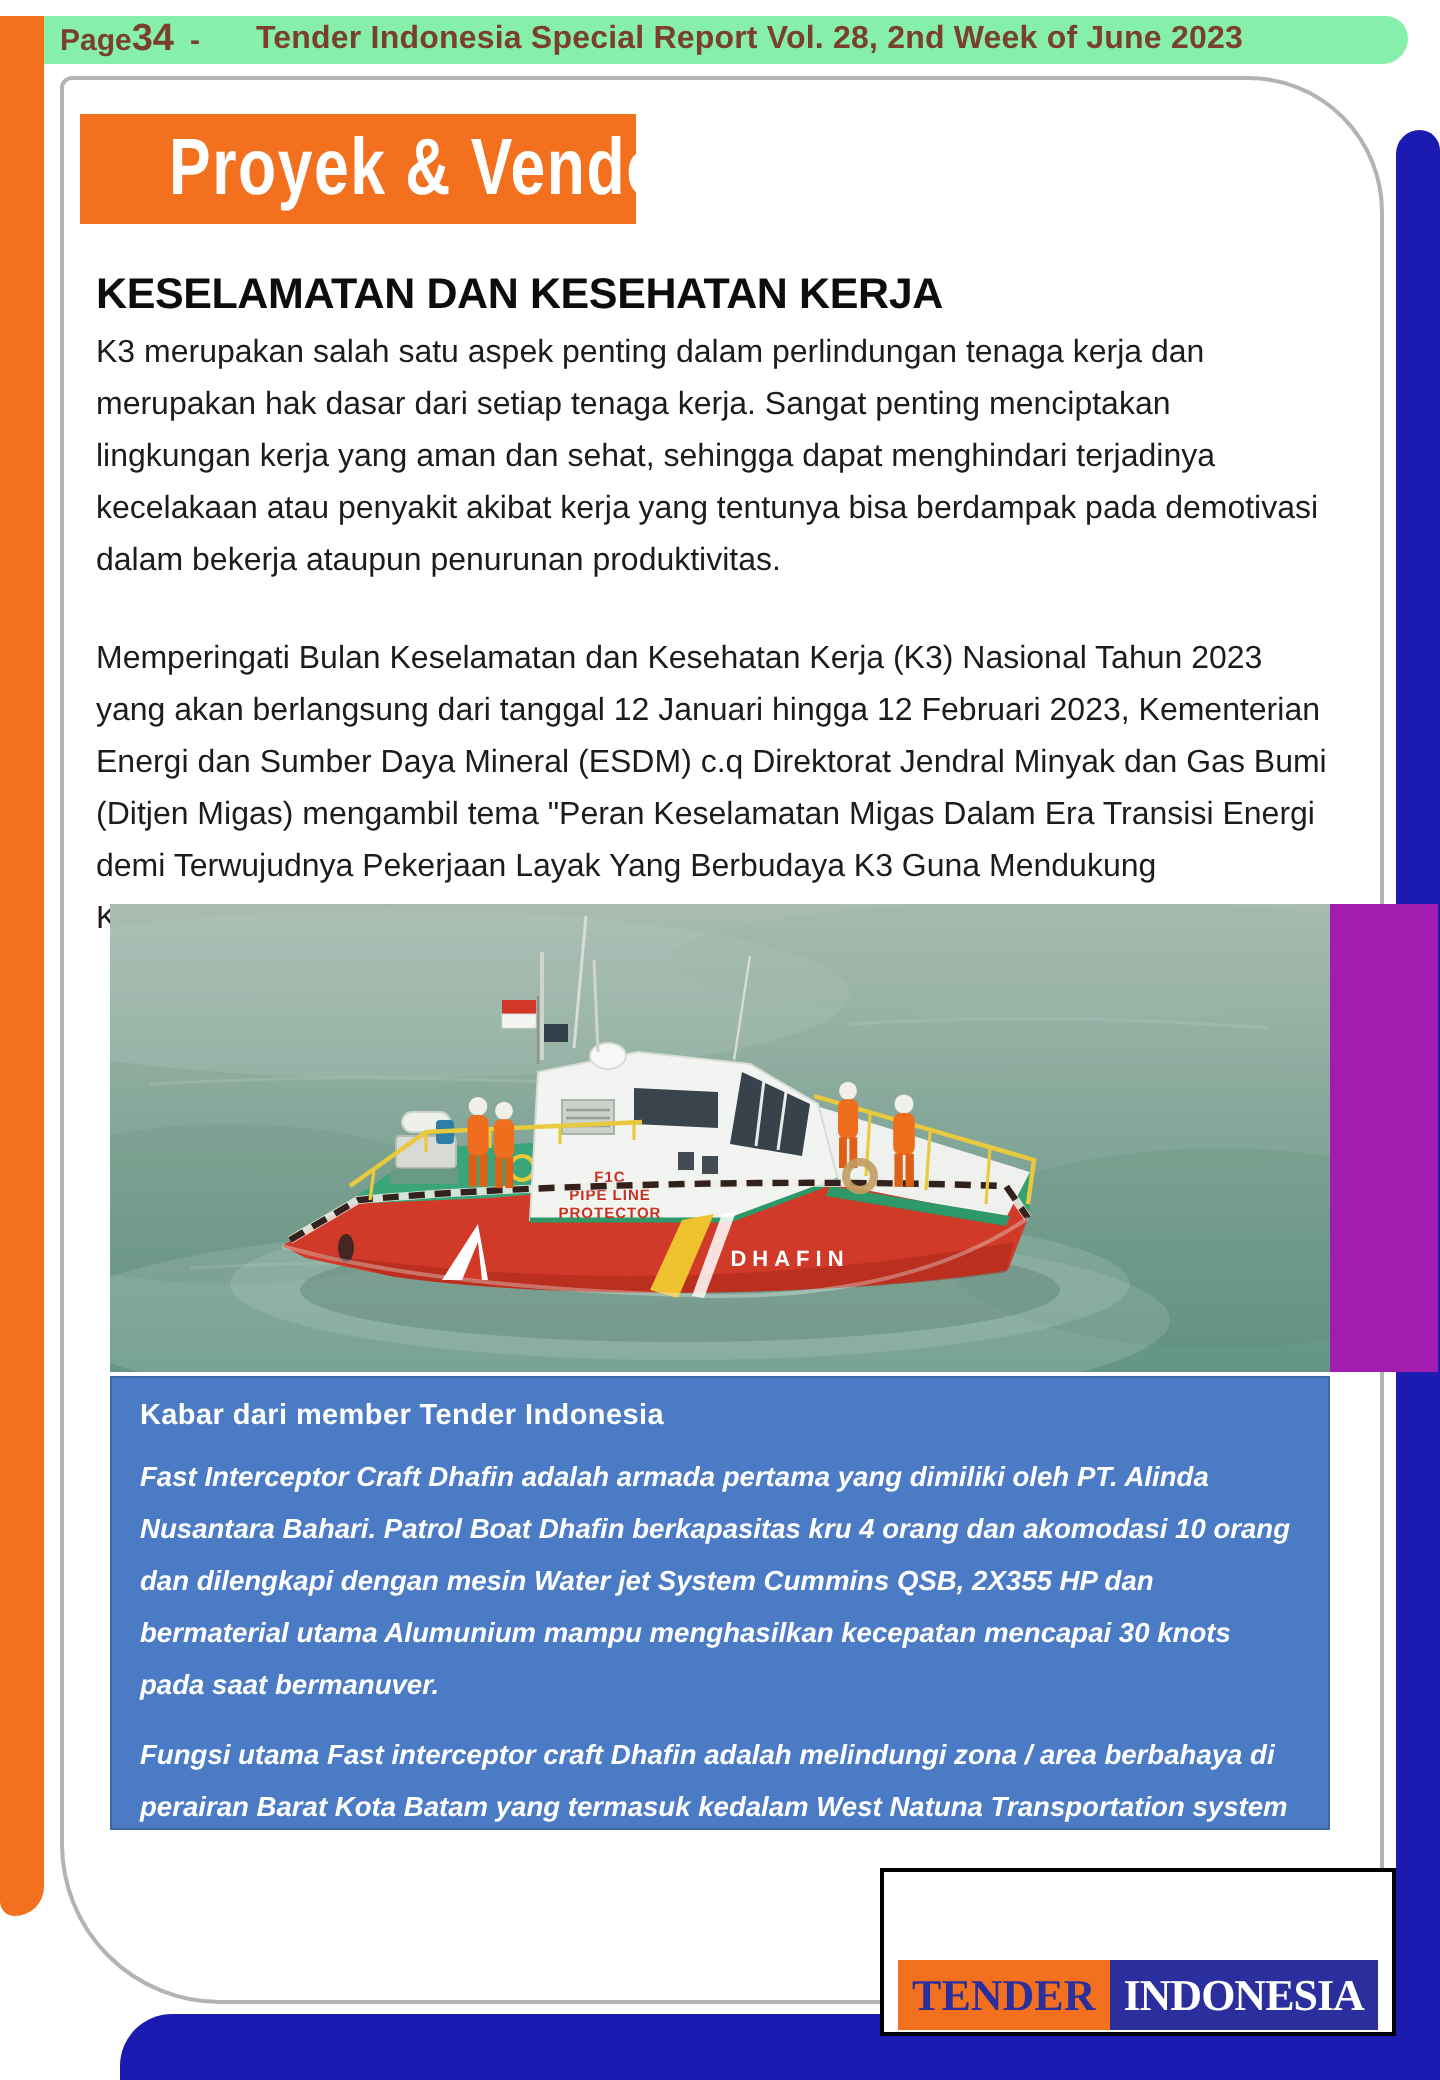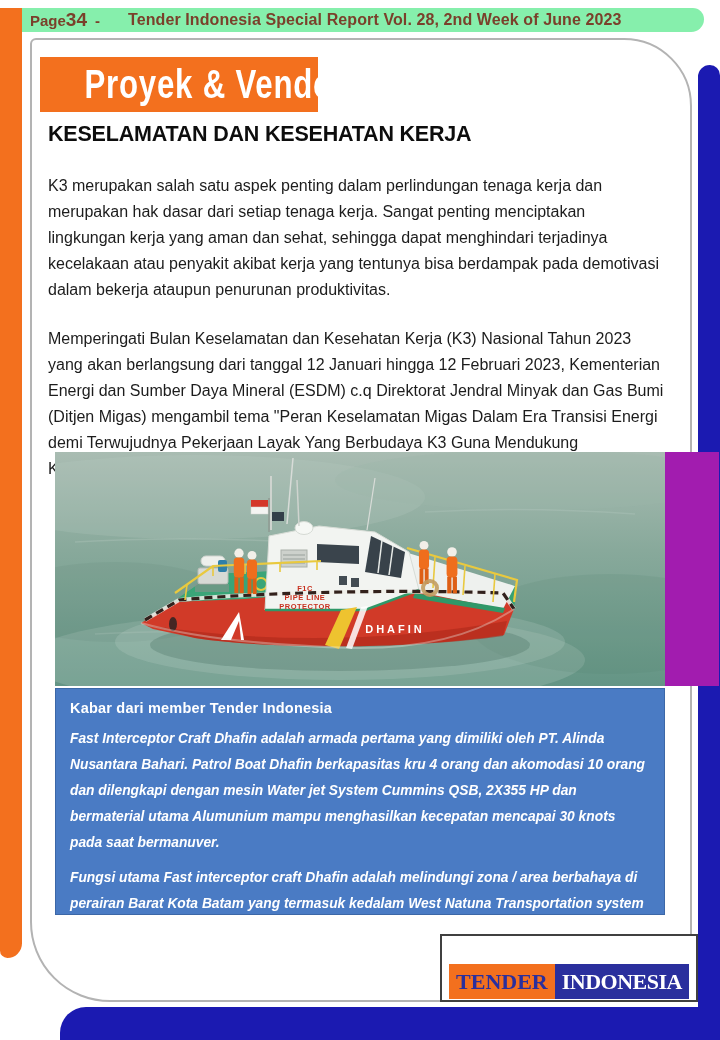--- a/index.html
+++ b/index.html
@@ -28,38 +28,38 @@
   .card { position:absolute; left:30px; top:38px; width:662px; height:964px;
           background:#fff; border:2px solid #b3b3b3;
           border-radius:6px 68px 6px 80px; }
 
   .banner { position:absolute; left:40px; top:57px; width:278px; height:55px;
             background:#f3701e; color:#fff; overflow:hidden;padding-left:32px; }
   .banner span { display:inline-block; font-size:40px; font-weight:bold;
                  line-height:54px; padding-left:16px; letter-spacing:1px;
                  transform:scaleX(.78); transform-origin:0 50%; white-space:nowrap; }
 
-  .article { position:absolute; left:48px; top:122px; width:618px; }
+  .article { position:absolute; left:48px; top:135px; width:618px; }
   .article h1 { font-size:21.5px; font-weight:bold; color:#0d0d0d; letter-spacing:-.2px; }
-  .article p { margin-top:26px; font-size:16px; line-height:26px; color:#1c1c1c; }
+  .article p { margin-top:4px; font-size:16px; line-height:26px; color:#1c1c1c; }
   .article p + p { margin-top:23px; }
 
   .photo { position:absolute; left:55px; top:452px; width:664px; height:234px;
            overflow:hidden; background:#a21caf; }
 
   .member-box { position:absolute; left:55px; top:688px; width:610px; height:227px;
                 background:#4a7bc4; border:1px solid #3c67a7; color:#fff;
                 padding:10px 14px 0 14px; overflow:hidden; }
   .member-box h2 { font-size:14.5px; font-weight:bold; line-height:18px; letter-spacing:.2px; }
   .member-box p { margin-top:9px; font-style:italic; font-weight:bold;
                   font-size:13.8px; line-height:26px; }
 
   
-  .logo-card { position:absolute; left:440px; top:934px; width:258px; height:68px;
-               background:#fff; border:2px solid #404040; z-index:5;
+  .logo-card { position:absolute; left:440px; top:934px; width:258px; height:84px;
+               background:#fff; border:2px solid #000000; z-index:5;
                display:flex; flex-direction:column; align-items:center;
                justify-content:flex-end; padding-bottom:1px; }
   .logo-row { display:flex; align-items:stretch; height:35px; }
   .logo-box { font-family:"Liberation Serif", serif; font-weight:bold; font-size:22px;
               display:flex; align-items:center; padding:0 7px; }
   .logo-tender { background:#f3701e; color:#2a2f9d; }
   .logo-indo   { background:#2a2f9d; color:#ffffff; margin-left:0; letter-spacing:-.5px; }
   .website { font-size:16.5px; font-weight:bold; color:#141414; letter-spacing:.2px;
              line-height:19px; }
 </style>

